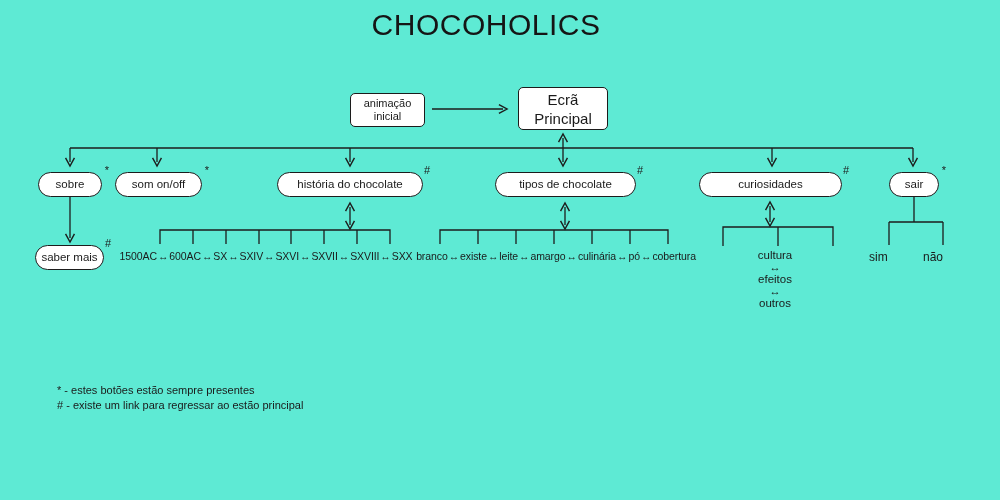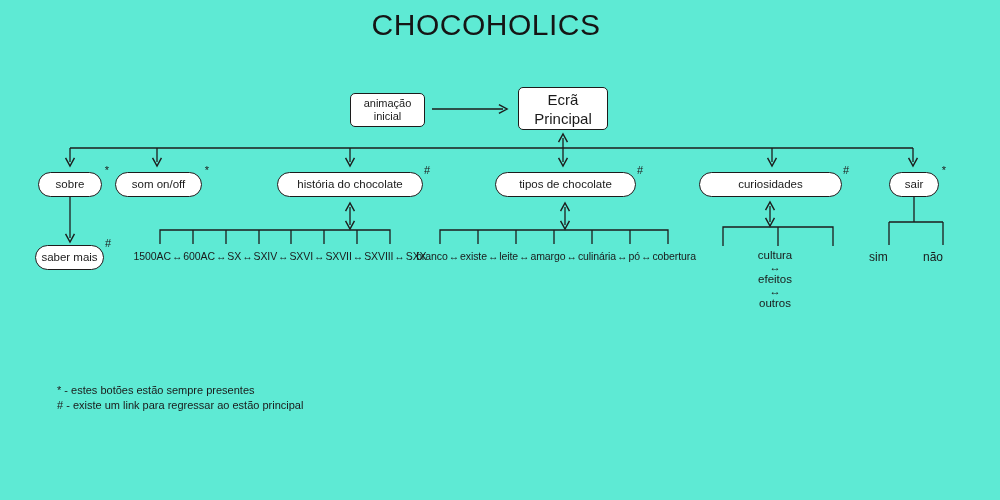--- a/index.html
+++ b/index.html
@@ -120,21 +120,21 @@
   <div class="node pill" style="left:889px;top:172px;width:50px;height:25px;">
     <span>sair</span>
     <span class="sup">*</span>
   </div>
 
   <div class="node pill" style="left:35px;top:245px;width:69px;height:25px;">
     <span>saber mais</span>
     <span class="sup">#</span>
   </div>
 
-  <div class="row" style="left:135px;top:250px;width:290px;">
+  <div class="row" style="left:121px;top:250px;width:290px;">
       <span>1500AC</span>
       <span class="sep">↔</span>
       <span>600AC</span>
       <span class="sep">↔</span>
       <span>SX</span>
       <span class="sep">↔</span>
       <span>SXIV</span>
       <span class="sep">↔</span>
       <span>SXVI</span>
       <span class="sep">↔</span>

